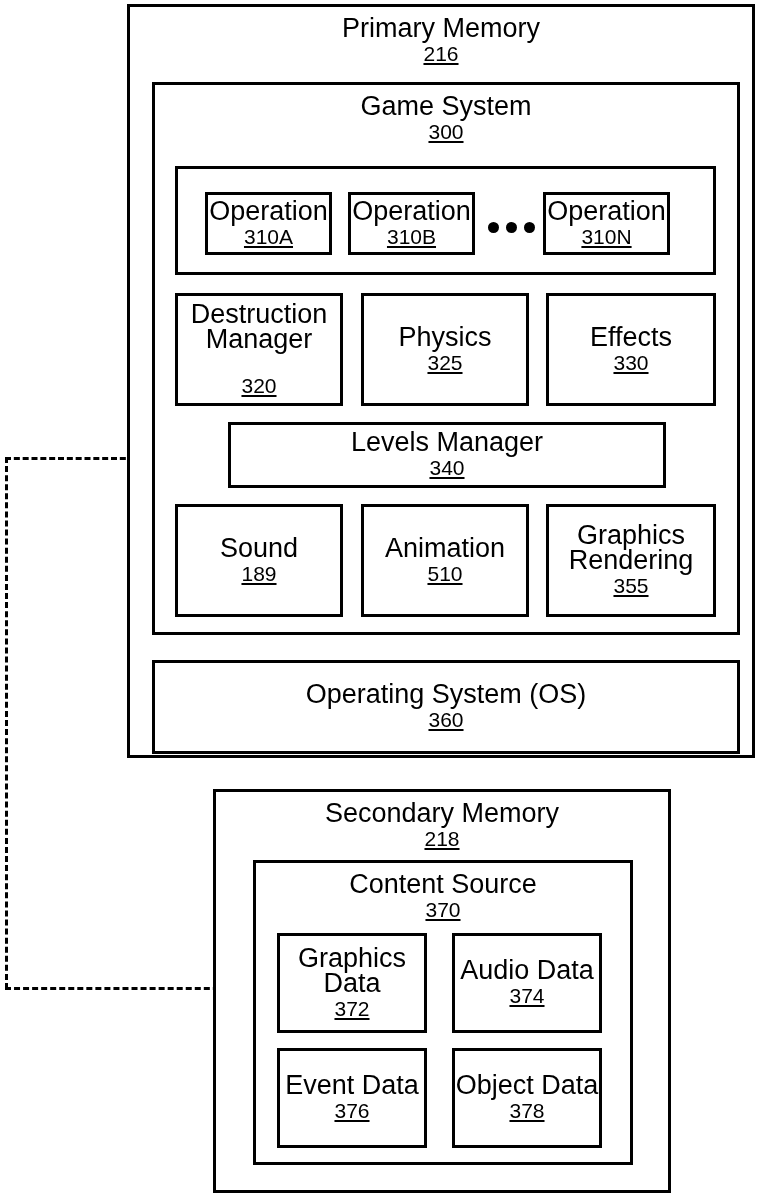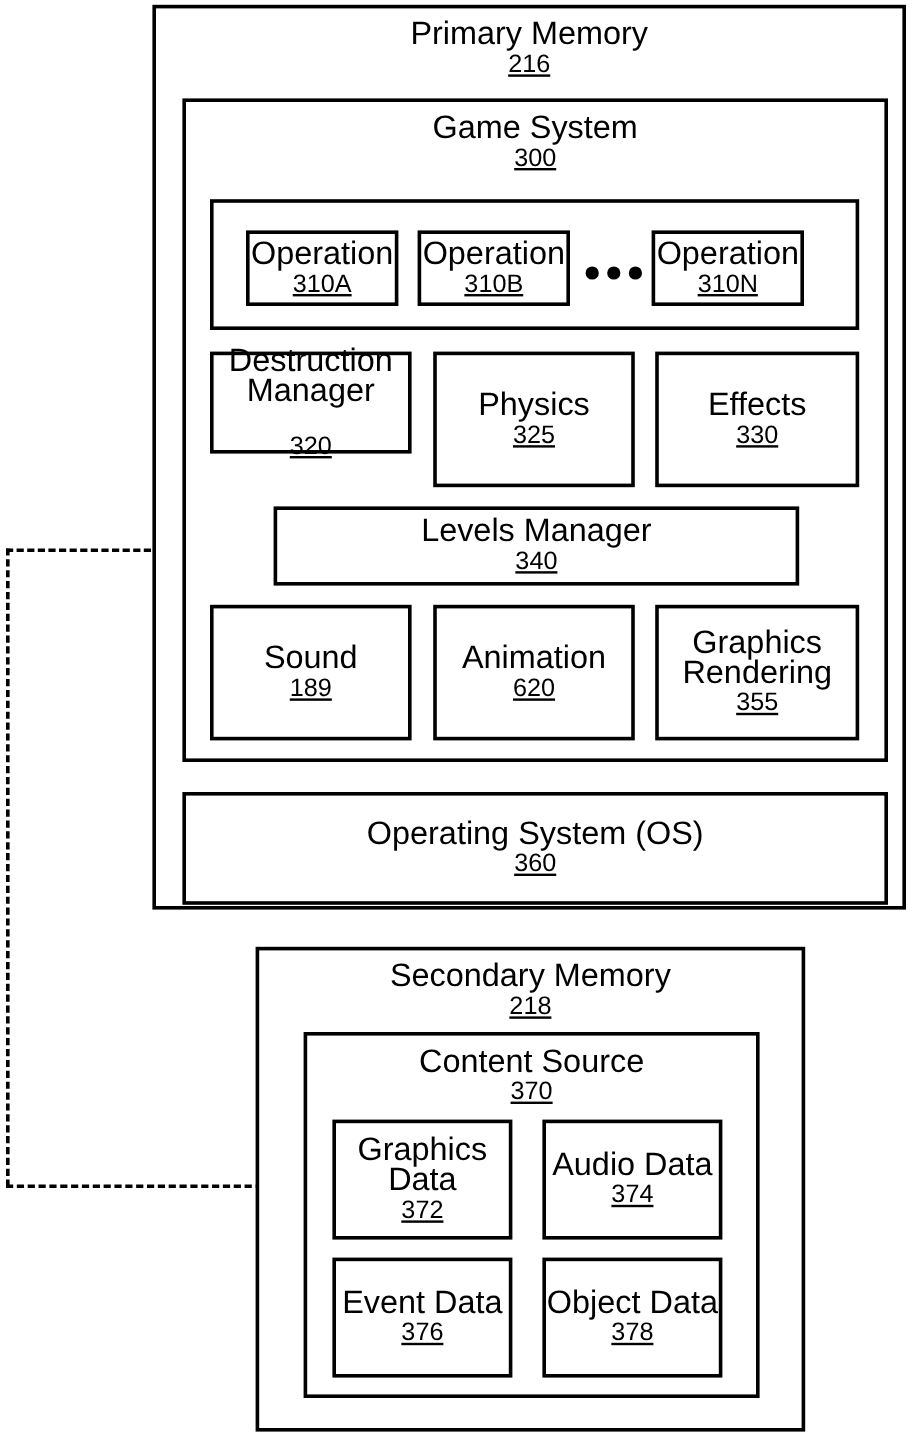--- a/index.html
+++ b/index.html
@@ -126,21 +126,21 @@
     <span></span>
       <span></span>
       <span></span>
   </div>
 
   <div class="box center-v" style="left:543px; top:192px; width:127px; height:63px;">
     <div class="label">Operation</div>
     <div class="refnum">310N</div>
   </div>
 
-  <div class="box center-v" style="left:175px; top:293px; width:168px; height:85px;gap:21px;">
+  <div class="box center-v" style="left:175px; top:293px; width:168px; height:113px;gap:21px;">
     <div class="label">Destruction
 Manager</div>
     <div class="refnum">320</div>
   </div>
 
   <div class="box center-v" style="left:361px; top:293px; width:168px; height:113px;text-align:center;">
     <div class="label">Physics</div>
     <div class="refnum">325</div>
   </div>
 
@@ -154,21 +154,21 @@
     <div class="refnum">340</div>
   </div>
 
   <div class="box center-v" style="left:175px; top:504px; width:168px; height:113px;">
     <div class="label">Sound</div>
     <div class="refnum">189</div>
   </div>
 
   <div class="box center-v" style="left:361px; top:504px; width:168px; height:113px;">
     <div class="label">Animation</div>
-    <div class="refnum">620</div>
+    <div class="refnum">510</div>
   </div>
 
   <div class="box center-v" style="left:546px; top:504px; width:170px; height:113px;">
     <div class="label">Graphics
 Rendering</div>
     <div class="refnum">355</div>
   </div>
 
   <div class="box center-v" style="left:152px; top:660px; width:588px; height:94px;">
     <div class="label">Operating System (OS)</div>

